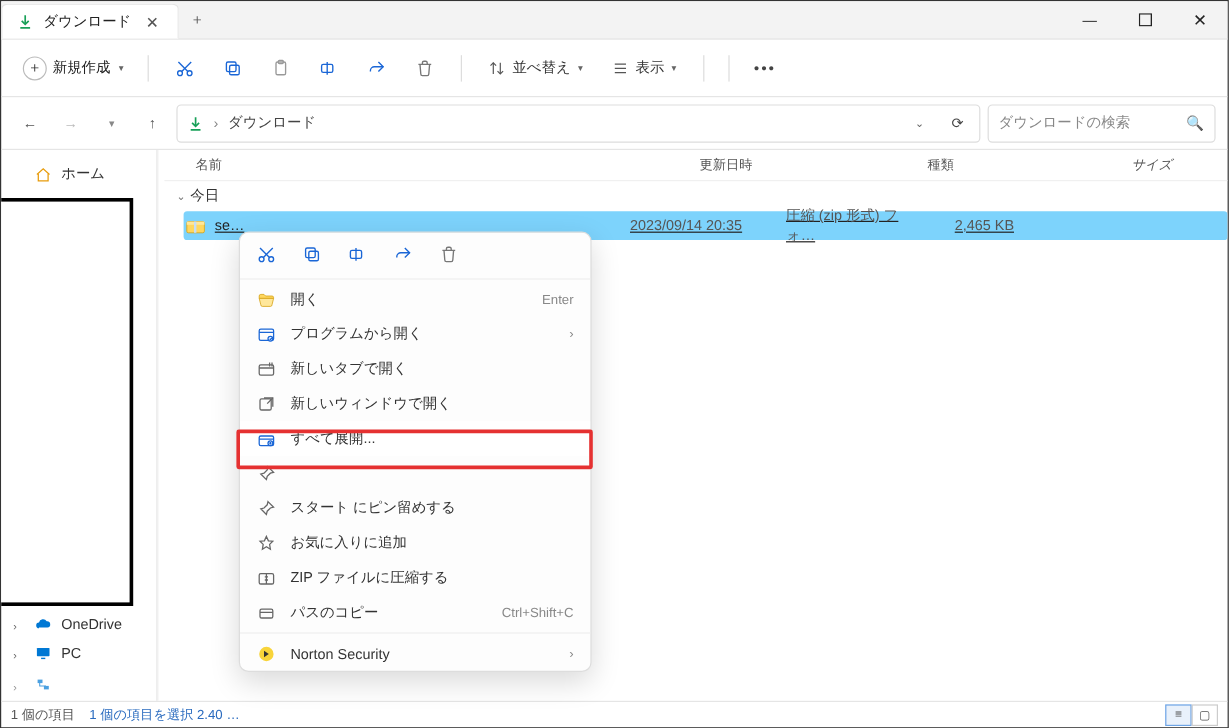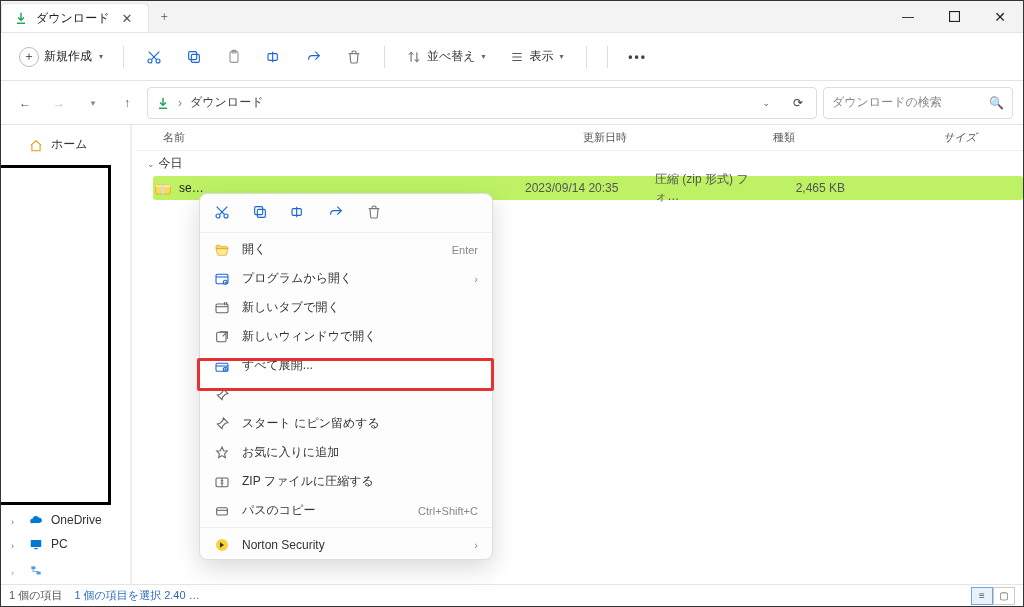--- a/index.html
+++ b/index.html
@@ -54,21 +54,21 @@
   .cols { display:flex; align-items:center; height:26px; border-bottom:1px solid #f0f0f0; padding-left:26px; color:#555; font-size:11px; gap:0;justify-content:space-between; }
   .col-name { flex:0 0 360px; }
   .col-date { flex:0 0 130px; }
   .col-type { flex:0 0 110px; }
   .col-size { flex:0 0 80px;font-style:italic; }
 
   .group-hdr { display:flex; align-items:center; gap:4px; padding:4px 6px 4px 10px; color:#333; }
   .group-hdr .gchev { color:#777; font-size:9px; }
 
   .file-row { display:flex; align-items:center; height:24px; margin-left:16px; border-radius:3px; }
-  .file-row.selected { background:#bef264; }
+  .file-row.selected { background:#7dd3fc;text-decoration:underline; }
   .file-row .fold-ico { width:18px; margin:0 6px 0 2px; display:flex; }
   .file-row .fname { flex:0 0 334px; }
   .file-row .fdate { flex:0 0 130px; color:#555;margin-left:12px; }
   .file-row .ftype { flex:0 0 110px; color:#555; }
   .file-row .fsize { flex:0 0 80px; color:#555; text-align:right; }
 
   
   .ctx { position:absolute; left:198px; top:192px; width:294px; background:#fdfdfd; border:1px solid #ddd; border-radius:8px; box-shadow:0 8px 24px rgba(0,0,0,.15); overflow:hidden; z-index:50; }
   .ctx-icons { display:flex; gap:22px; padding:10px 14px; color:#1a66d6; font-size:15px; }
   .ctx-icons .mut { color:#666; }

